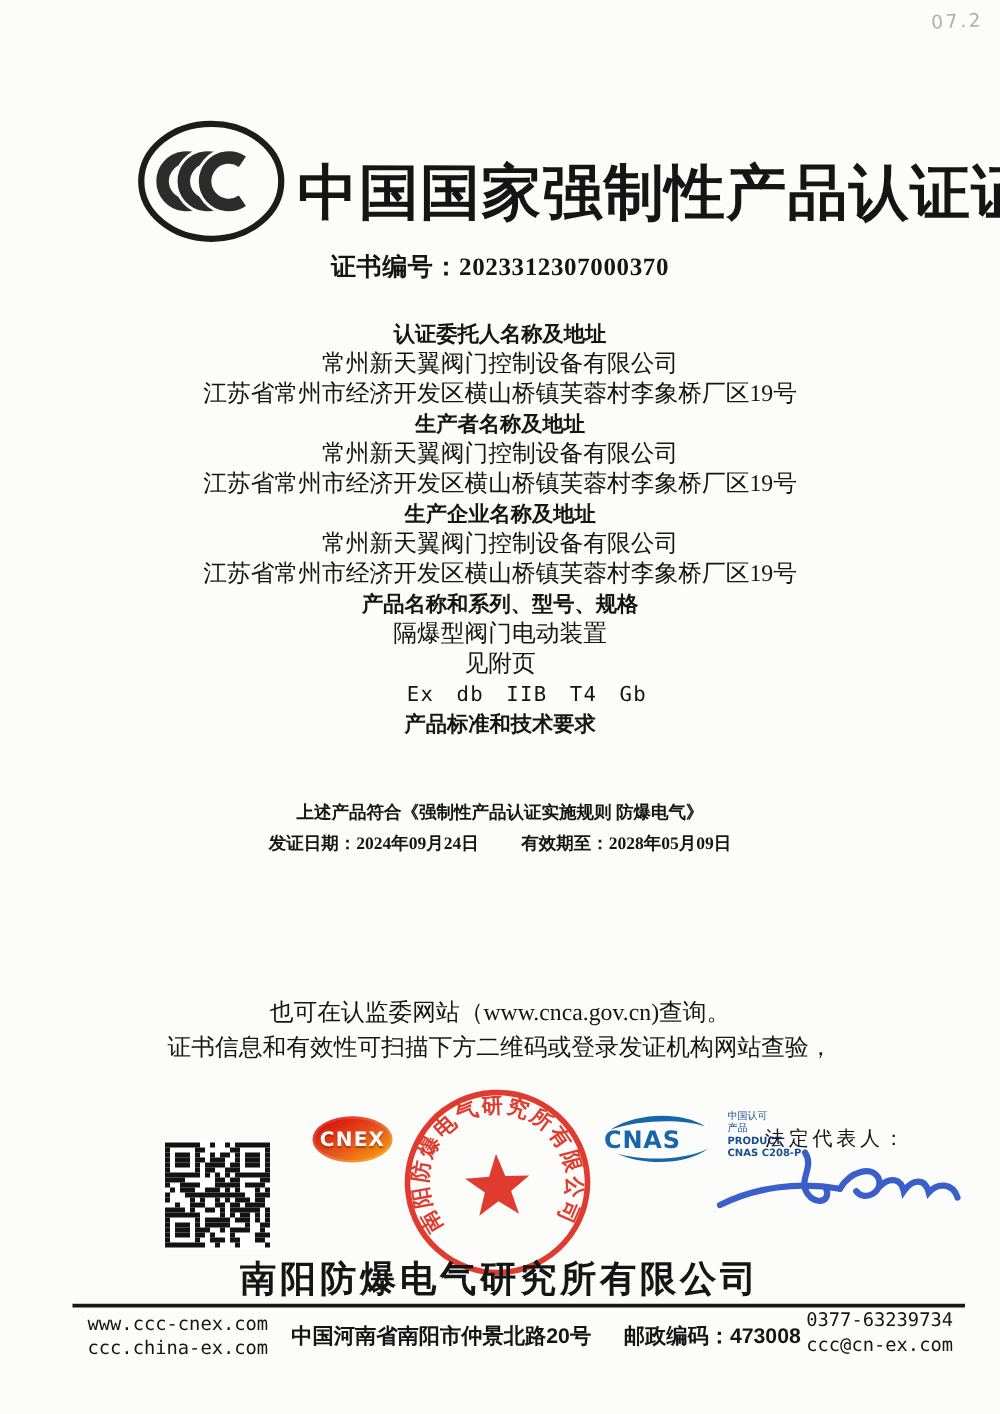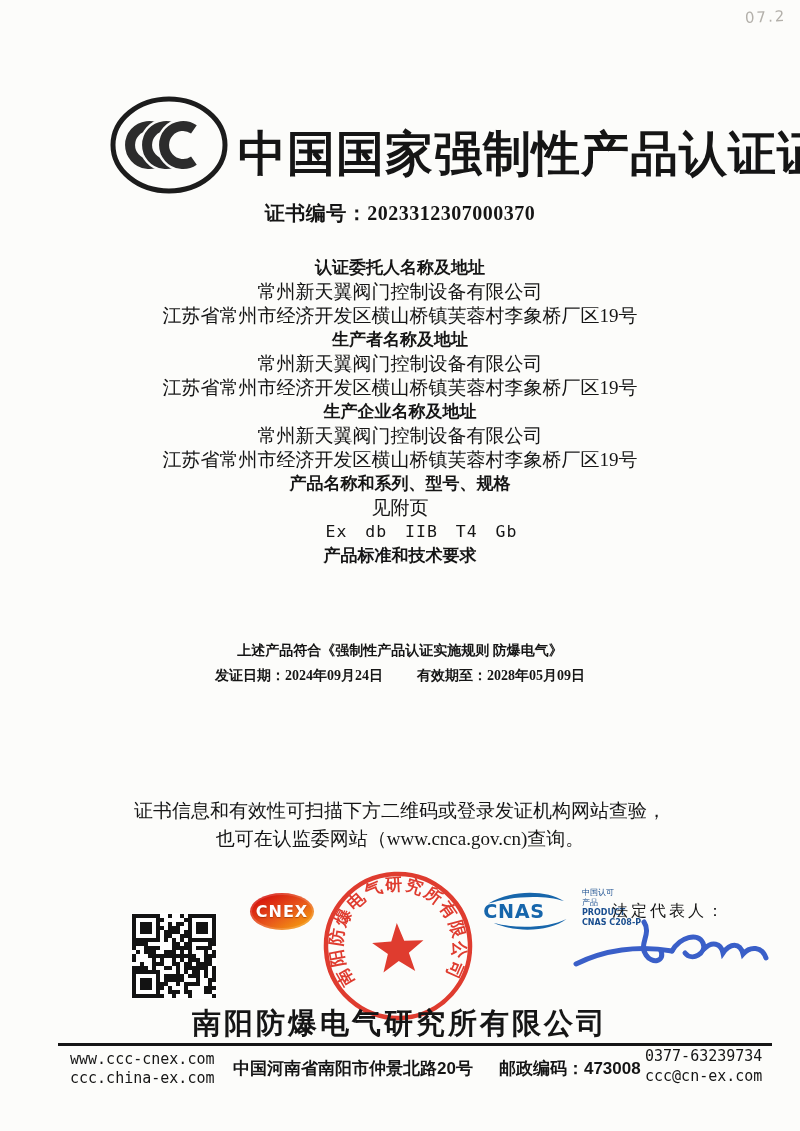--- a/index.html
+++ b/index.html
@@ -91,35 +91,36 @@
   <div class="line label">认证委托人名称及地址</div>
   <div class="line">常州新天翼阀门控制设备有限公司</div>
   <div class="line">江苏省常州市经济开发区横山桥镇芙蓉村李象桥厂区19号</div>
   <div class="line label">生产者名称及地址</div>
   <div class="line">常州新天翼阀门控制设备有限公司</div>
   <div class="line">江苏省常州市经济开发区横山桥镇芙蓉村李象桥厂区19号</div>
   <div class="line label">生产企业名称及地址</div>
   <div class="line">常州新天翼阀门控制设备有限公司</div>
   <div class="line">江苏省常州市经济开发区横山桥镇芙蓉村李象桥厂区19号</div>
   <div class="line label">产品名称和系列、型号、规格</div>
+  <div class="line">隔爆型阀门电动装置</div>
   <div class="line">见附页</div>
   <div class="line mono exmark">Ex db IIB T4 Gb</div>
   <div class="line label">产品标准和技术要求</div>
 </div>
 
 <div class="abs statement">
   <div class="sline">上述产品符合《强制性产品认证实施规则 防爆电气》</div>
   <div class="sline">
     <span>发证日期：</span><span>2024年09月24日</span><span class="date-gap"></span><span>有效期至：</span><span>2028年05月09日</span>
   </div>
 </div>
 
 <div class="abs notice">
+  <div class="nline">也可在认监委网站（www.cnca.gov.cn)查询。</div>
   <div class="nline">证书信息和有效性可扫描下方二维码或登录发证机构网站查验，</div>
-  <div class="nline">也可在认监委网站（www.cnca.gov.cn)查询。</div>
 </div>
 
 <div class="abs qr">
   <svg id="qr-svg" width="86" height="86" viewBox="-1 -1 86 86">
       <g fill="#131313">
         <rect x="0" y="0" width="4" height="4"></rect>
         <rect x="4" y="0" width="4" height="4"></rect>
         <rect x="8" y="0" width="4" height="4"></rect>
         <rect x="12" y="0" width="4" height="4"></rect>
         <rect x="16" y="0" width="4" height="4"></rect>

